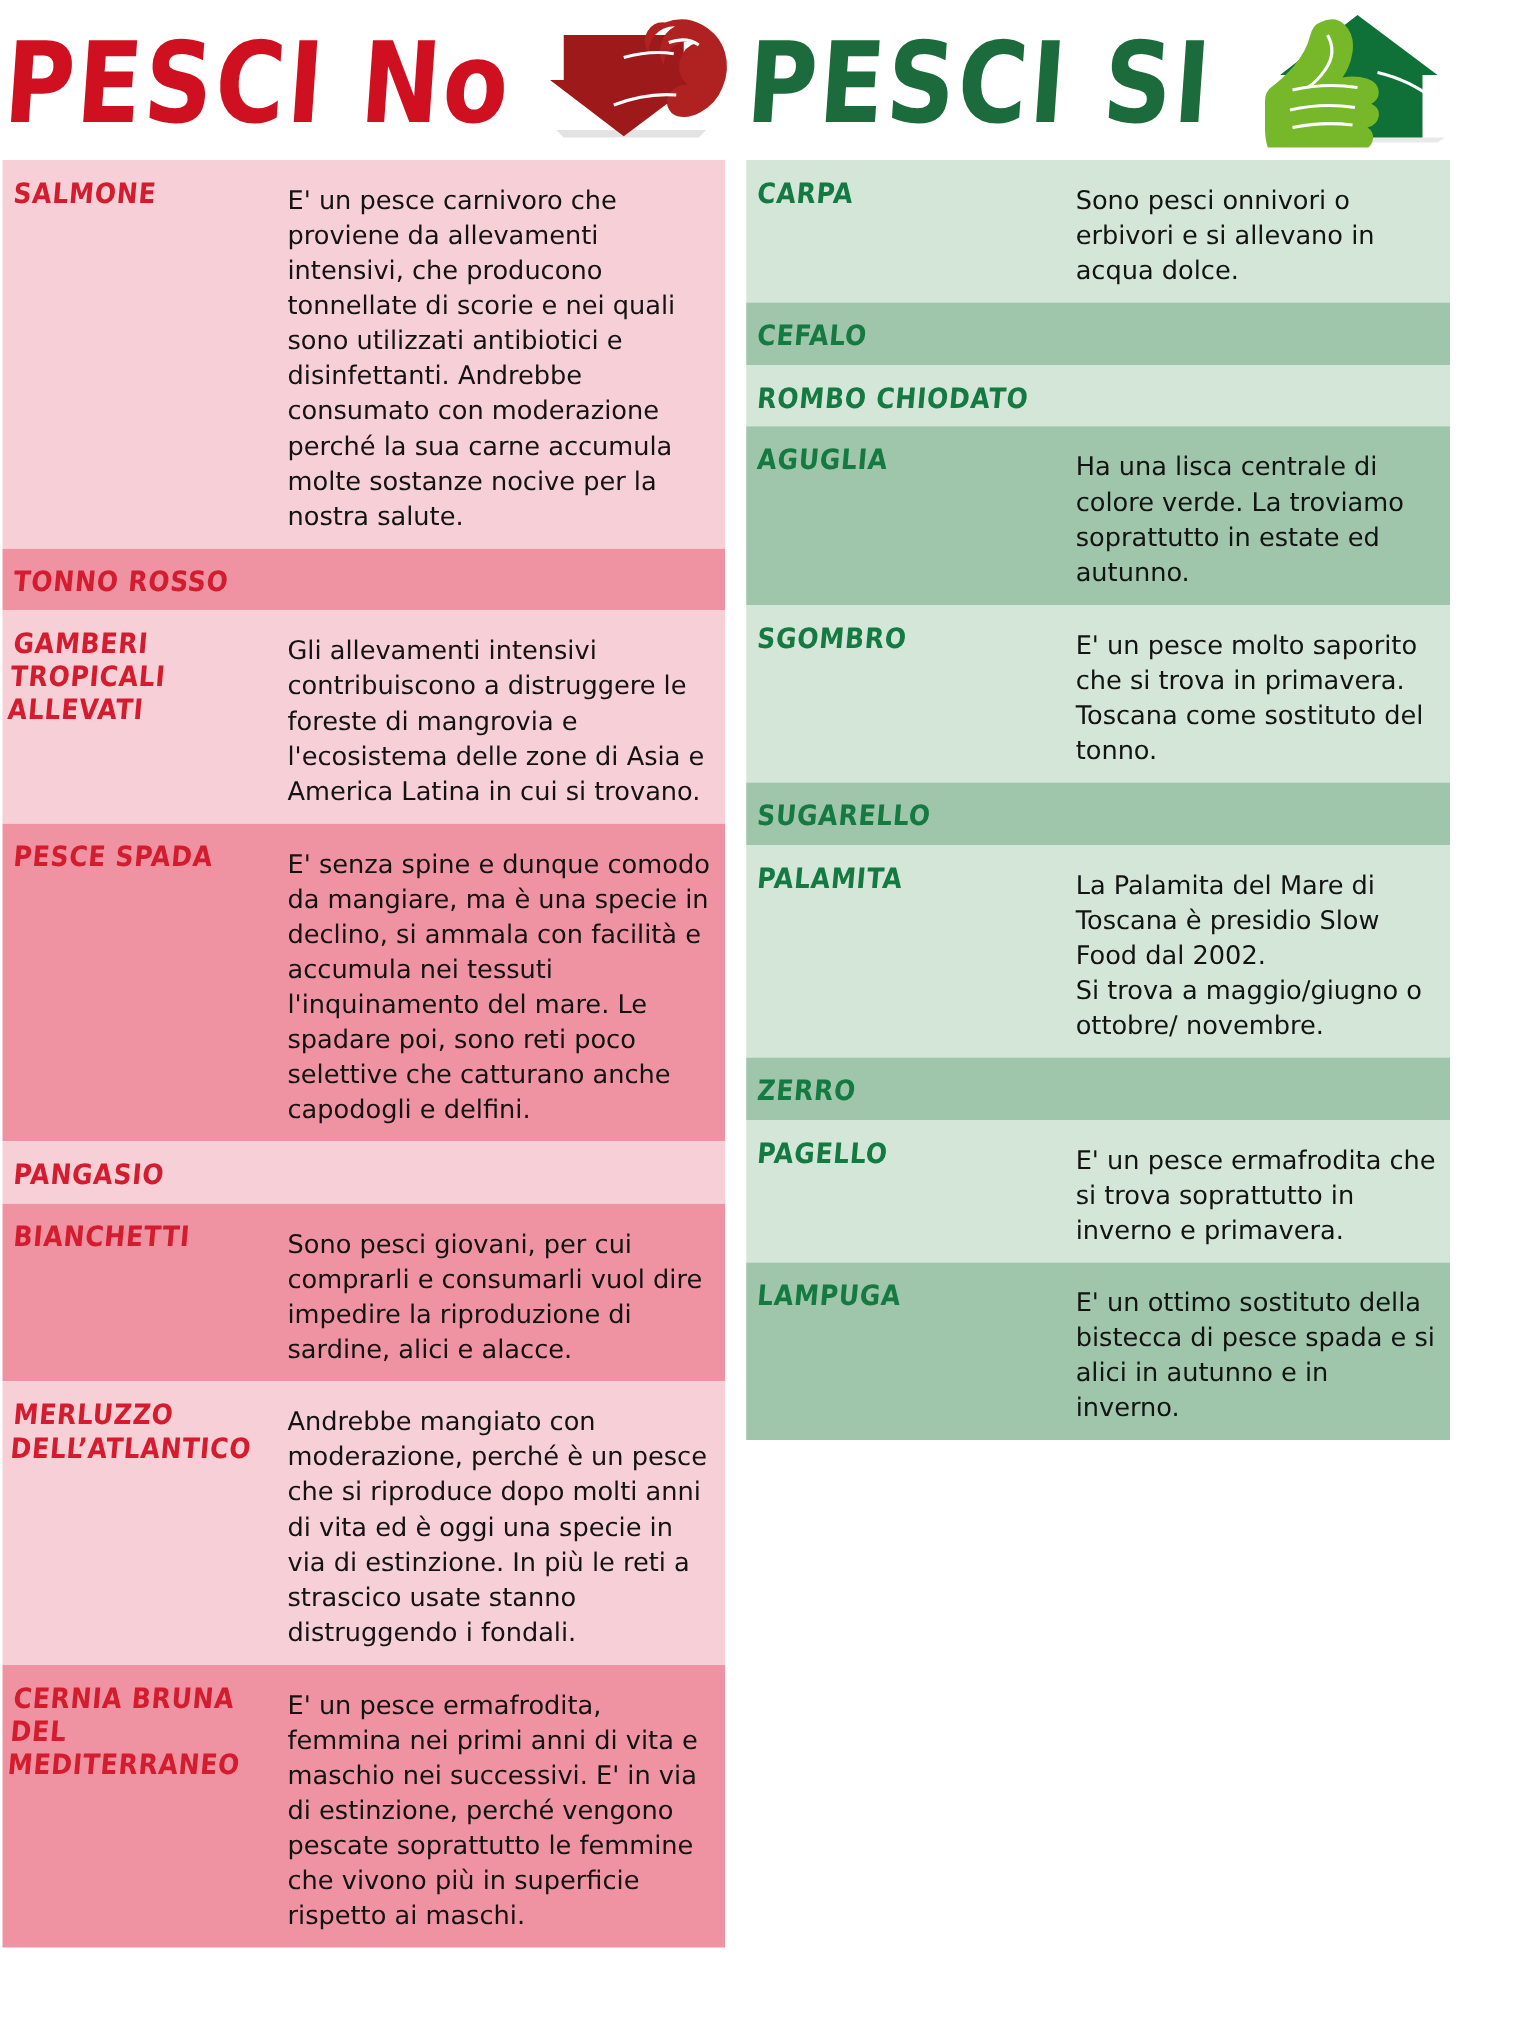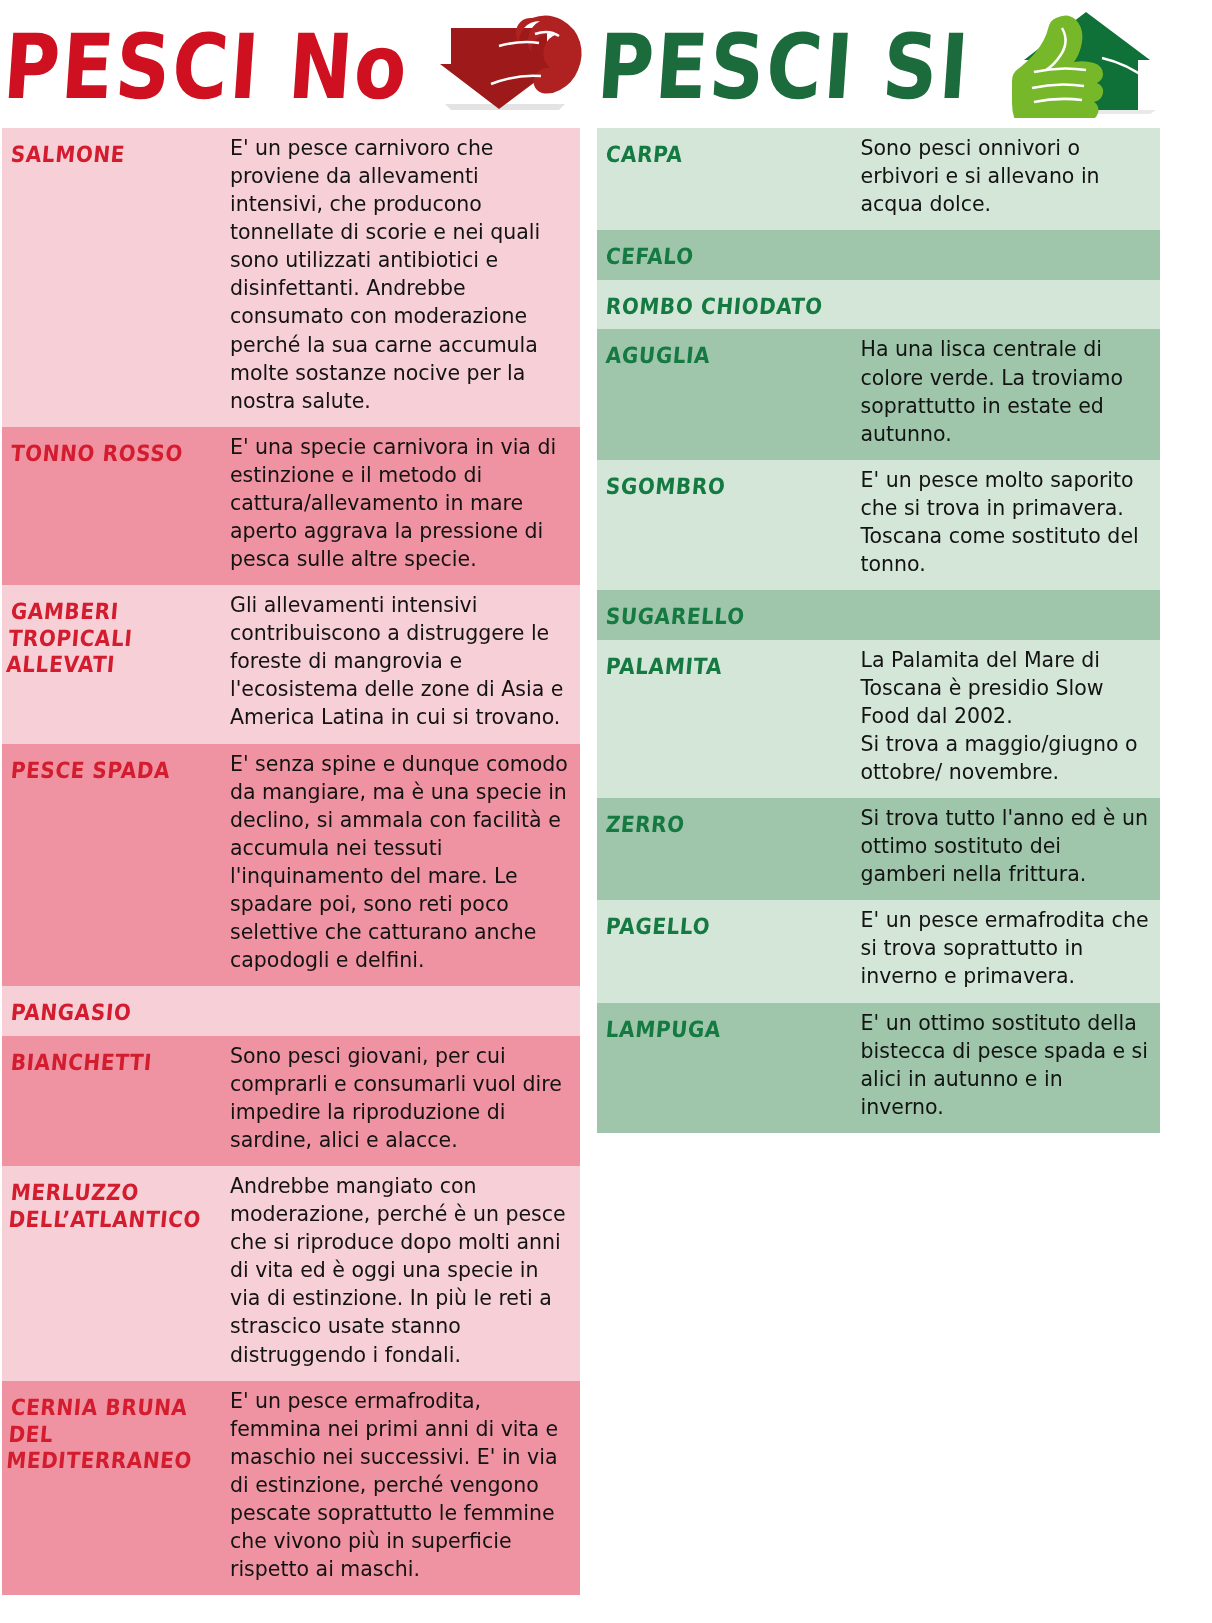--- a/index.html
+++ b/index.html
@@ -64,21 +64,21 @@
   .cell-name {
     padding: 14px 8px 12px 10px;
     font-size: 20px;
     font-weight: bold;
     letter-spacing: 0.6px;
     line-height: 1.18;
     transform-origin: left top;
     white-space: pre-line;
   }
   .cell-desc {
-    padding: 6px 10px 12px 0;
+    padding: 18px 10px 12px 0;
     font-size: 20.5px;
     line-height: 1.37;
     color: #131313;
     white-space: pre-line;
   }
 
   
   .tbl-left  .cell-name { width: 228px; color: #d31c2e; }
   .tbl-left  .cell-desc { width: 350px; }
 
@@ -134,21 +134,20 @@
 <div class="tables">
 
   <div class="col-left">
     <div class="tbl tbl-left" id="avoid-table">
         <div class="row light">
           <div class="cell-name"><span class="name-skew">SALMONE</span></div>
           <div class="cell-desc">E' un pesce carnivoro che proviene da allevamenti intensivi, che producono tonnellate di scorie e nei quali sono utilizzati antibiotici e disinfettanti. Andrebbe consumato con moderazione perché la sua carne accumula molte sostanze nocive per la nostra salute.</div>
         </div>
         <div class="row dark">
           <div class="cell-name"><span class="name-skew">TONNO ROSSO</span></div>
-          <div class="cell-desc">E' una specie carnivora in via di estinzione e il metodo di cattura/allevamento in mare aperto aggrava la pressione di pesca sulle altre specie.</div>
         </div>
         <div class="row light">
           <div class="cell-name"><span class="name-skew">GAMBERI TROPICALI ALLEVATI</span></div>
           <div class="cell-desc">Gli allevamenti intensivi contribuiscono a distruggere le foreste di mangrovia e l'ecosistema delle zone di Asia e America Latina in cui si trovano.</div>
         </div>
         <div class="row dark">
           <div class="cell-name"><span class="name-skew">PESCE SPADA</span></div>
           <div class="cell-desc">E' senza spine e dunque comodo da mangiare, ma è una specie in declino, si ammala con facilità e accumula nei tessuti l'inquinamento del mare. Le spadare poi, sono reti poco selettive che catturano anche capodogli e delfini.</div>
         </div>
         <div class="row light">
@@ -192,21 +191,20 @@
         <div class="row dark">
           <div class="cell-name"><span class="name-skew">SUGARELLO</span></div>
         </div>
         <div class="row light">
           <div class="cell-name"><span class="name-skew">PALAMITA</span></div>
           <div class="cell-desc">La Palamita del Mare di Toscana è presidio Slow Food dal 2002.
 Si trova a maggio/giugno o ottobre/ novembre.</div>
         </div>
         <div class="row dark">
           <div class="cell-name"><span class="name-skew">ZERRO</span></div>
-          <div class="cell-desc">Si trova tutto l'anno ed è un ottimo sostituto dei gamberi nella frittura.</div>
         </div>
         <div class="row light">
           <div class="cell-name"><span class="name-skew">PAGELLO</span></div>
           <div class="cell-desc">E' un pesce ermafrodita che si trova soprattutto in inverno e primavera.</div>
         </div>
         <div class="row dark">
           <div class="cell-name"><span class="name-skew">LAMPUGA</span></div>
           <div class="cell-desc">E' un ottimo sostituto della  bistecca di pesce spada e si alici in autunno e in inverno.</div>
         </div>
       </div>

